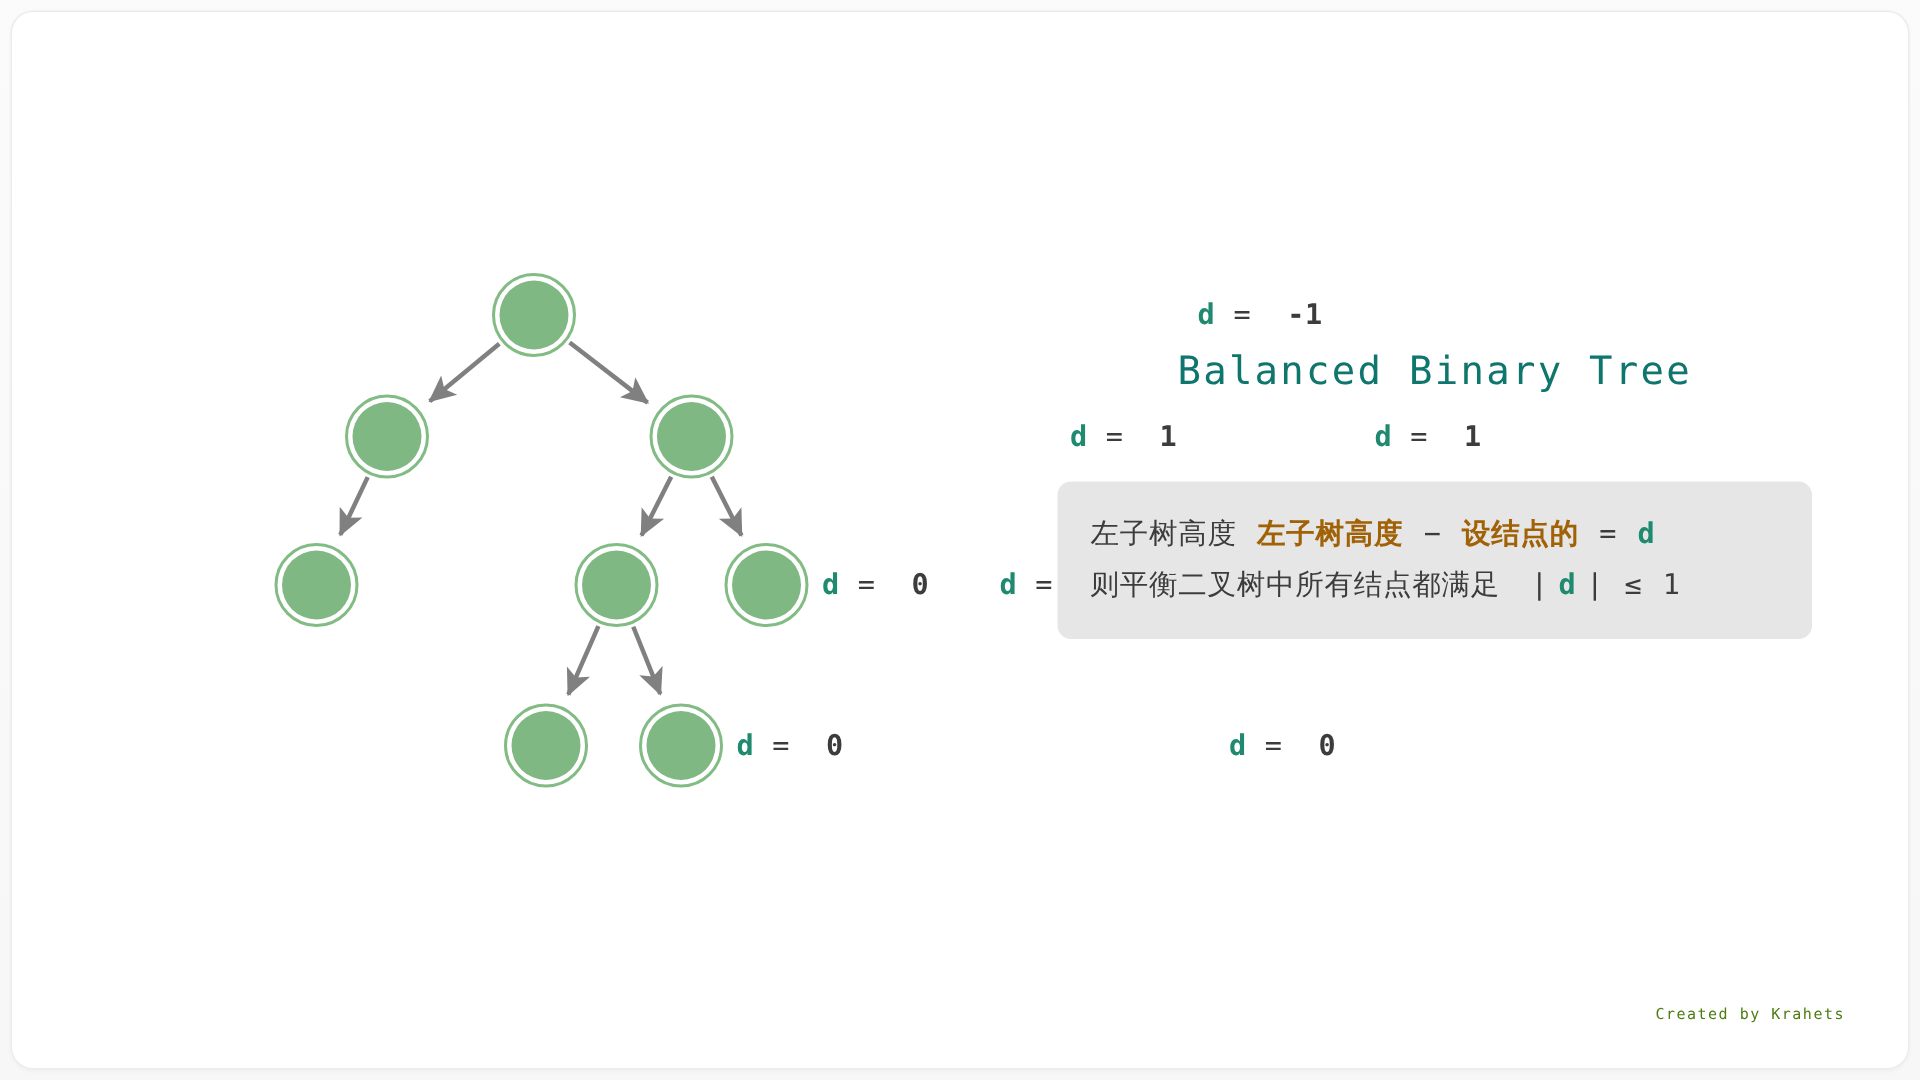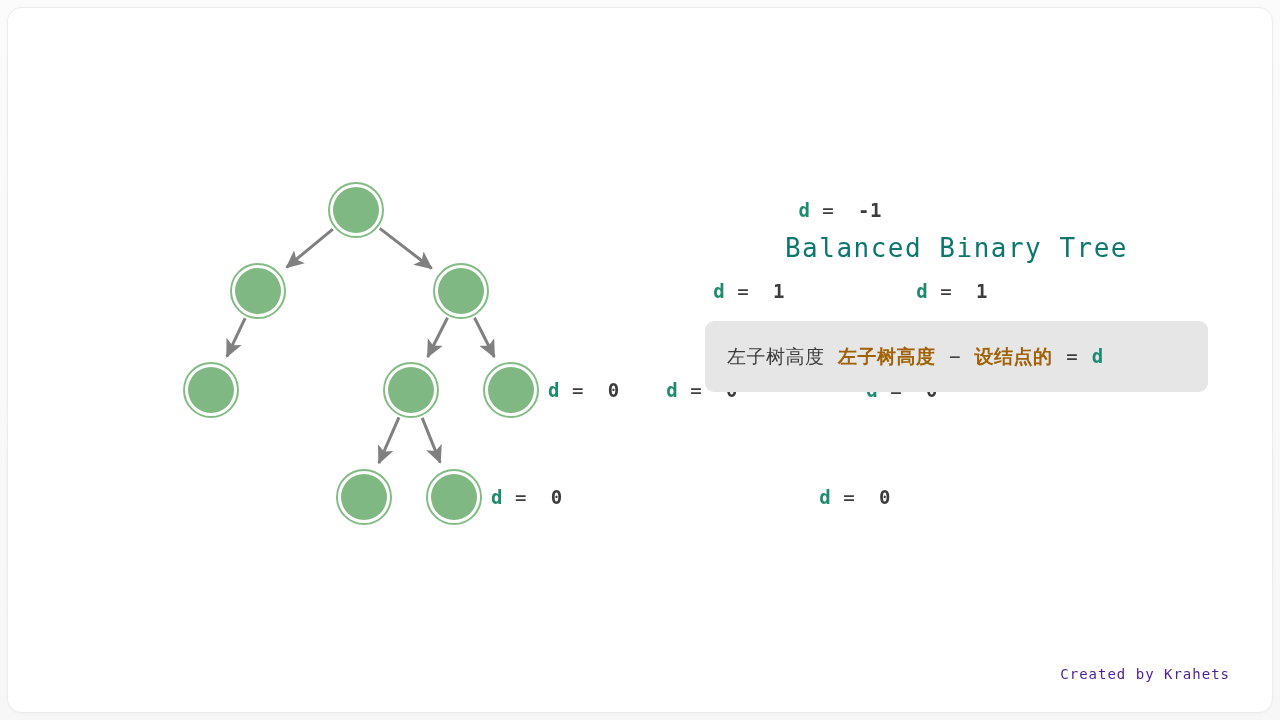--- a/index.html
+++ b/index.html
@@ -121,22 +121,22 @@
     display: inline-block;
     width: 7px;
   }
 
   
   #watermark {
     position: absolute;
     right: 42px;
     bottom: 30px;
     font-family: "DejaVu Sans Mono", "Liberation Mono", monospace;
-    font-size: 14px;
-    color: #4c1d95;
+    font-size: 10px;
+    color: #4d7c0f;
     letter-spacing: 1px;
   }
 </style>
 </head>
 <body>
 
 <div id="canvas">
   <div id="card">
 
     <svg id="tree-svg" viewBox="0 0 700 720" xmlns="http://www.w3.org/2000/svg">
@@ -190,18 +190,26 @@
 
       <div id="info-box">
         <div class="info-line">
           <span>左子树高度</span><span class="sp"></span>
           <span class="bold">左子树高度</span><span class="sp"></span>
           <span class="mono">−</span><span class="sp"></span>
           <span class="bold">设结点的</span><span class="sp"></span>
           <span class="mono">=</span><span class="sp"></span>
           <span class="var">d</span>
         </div>
+        <div class="info-line">
+          <span>则平衡二叉树中所有结点都满足</span><span class="sp"></span><span class="sp"></span>
+          <span class="mono">|</span>
+          <span class="var">d</span>
+          <span class="mono">|</span><span class="sp"></span>
+          <span class="mono">≤</span><span class="sp"></span>
+          <span class="mono">1</span>
+        </div>
       </div>
     </div>
 
     <div id="watermark">Created by Krahets</div>
   </div>
 </div>
 
 </body></html>

